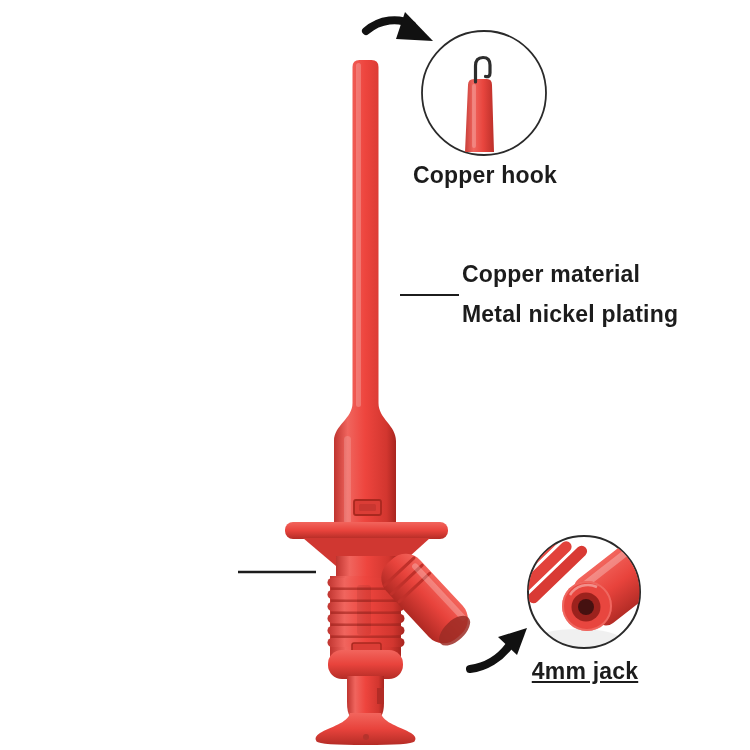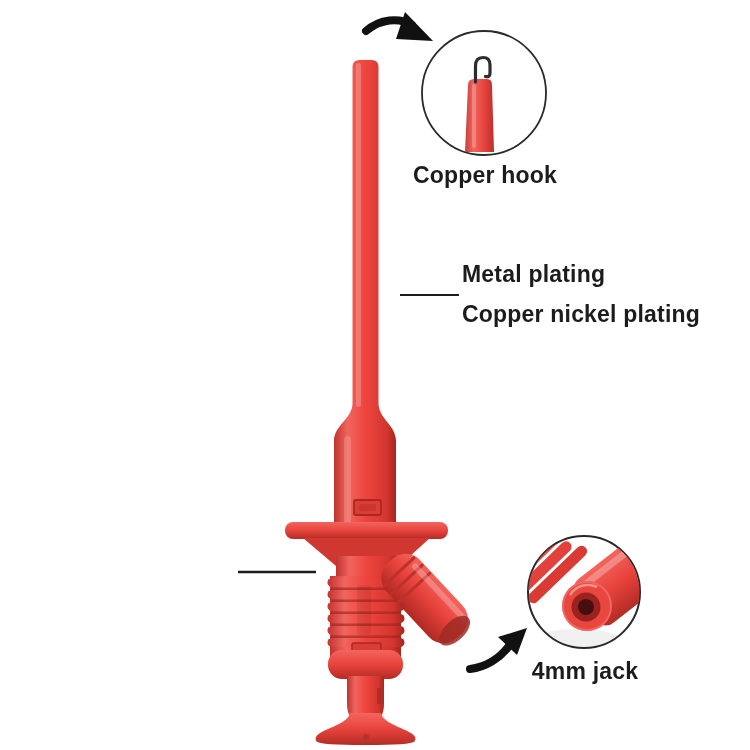--- a/index.html
+++ b/index.html
@@ -8,21 +8,21 @@
     font-family:"Liberation Sans","DejaVu Sans",sans-serif;overflow:hidden;
   }
   .label{
     position:absolute;color:var(--ink,#1c1c1c);font-weight:bold;
     font-size:23px;letter-spacing:0.2px;white-space:nowrap;
   }
   .label .ln{display:block;}
   #lbl-copper-hook{left:404px;top:158px;width:162px;text-align:center;line-height:34px;}
   #lbl-metal{left:462px;top:254px;line-height:40px;}
   #lbl-shell{left:28px;top:533px;line-height:42px;}
-  #lbl-jack{left:504px;top:654px;width:162px;text-align:center;line-height:34px;}
+  #lbl-jack{left:504px;top:654px;width:162px;text-align:center;line-height:34px;text-decoration:underline;}
   svg{position:absolute;left:0;top:0;}
 </style>
 </head>
 <body>
 
 <div id="stage">
 
   <svg width="750" height="750" viewBox="0 0 750 750">
     <defs>
       <linearGradient id="gRod" x1="0" y1="0" x2="1" y2="0">
@@ -151,22 +151,22 @@
           <circle cx="586" cy="607" r="8" fill="#451110"></circle>
           <path d="M570,595 A21,21 0 0,1 597,587" stroke="rgba(255,255,255,0.4)" stroke-width="2.5" fill="none"></path>
         </g>
       </g>
     </g>
   </svg>
 
   <div class="label" id="lbl-copper-hook">Copper hook</div>
 
   <div class="label" id="lbl-metal">
-    <span class="ln">Metal plating</span>
-    <span class="ln">Copper nickel plating</span>
+    <span class="ln">Copper material</span>
+    <span class="ln">Metal nickel plating</span>
   </div>
 
   <div class="label" id="lbl-shell">
   </div>
 
   <div class="label" id="lbl-jack">4mm jack</div>
 
 </div>
 
 </body></html>

